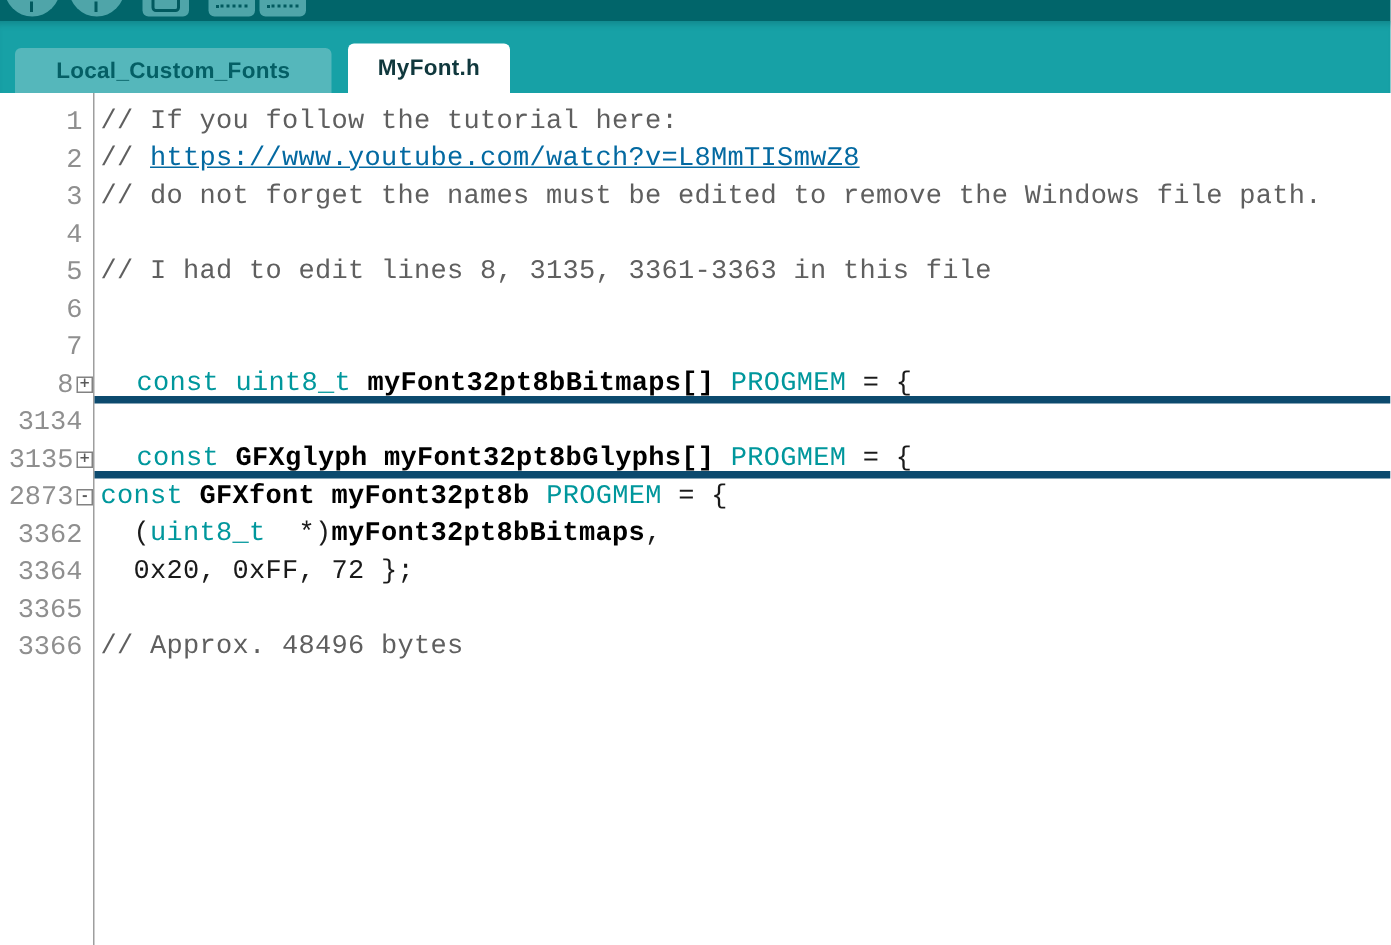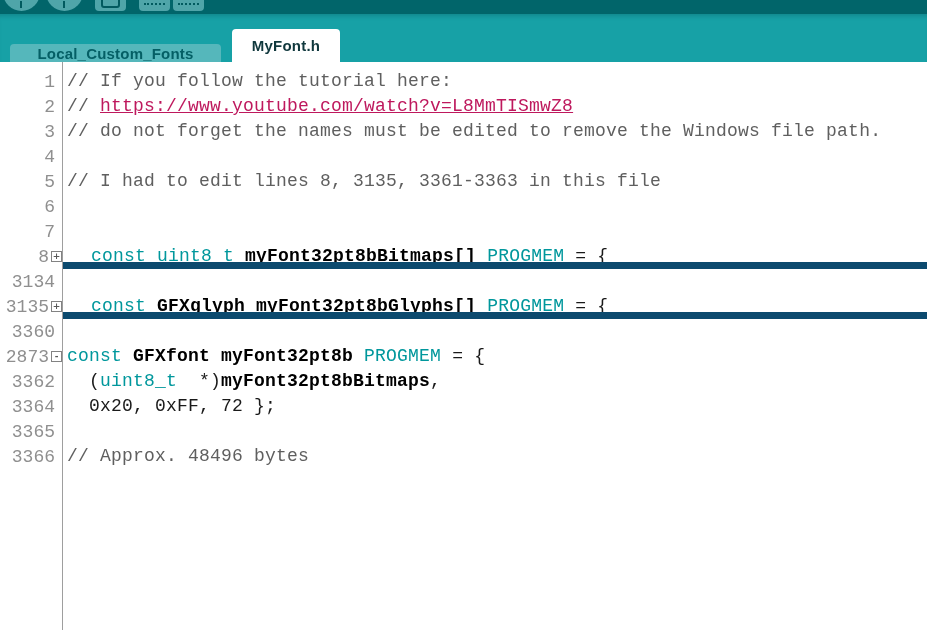--- a/index.html
+++ b/index.html
@@ -24,21 +24,21 @@
     height:48px;background:#17a1a6;display:flex;align-items:flex-end;
     padding-left:10px;box-sizing:border-box;position:relative;
     box-shadow:inset 0 5px 4px -3px rgba(0,60,64,0.25);
   }
   .tab{
     display:flex;align-items:center;justify-content:center;
     font-weight:bold;font-size:15px;letter-spacing:0.2px;
     border-radius:4px 4px 0 0;cursor:pointer;box-sizing:border-box;
   }
   .tab-inactive{
-    width:211px;height:18px;background:#55b7bb;color:#045f65;margin-right:11px;
+    width:211px;height:30px;background:#55b7bb;color:#045f65;margin-right:11px;
   }
   .tab-active{
     width:108px;height:33px;background:#ffffff;color:#10383d;
   }
 
   
   .editor{
     position:relative;height:568px;background:#ffffff;overflow:hidden;
   }
   .gutter-bg{
@@ -58,23 +58,23 @@
     border:1px solid #828282;background:#ffffff;color:#5a5a5a;
     display:flex;align-items:center;justify-content:center;
     font-family:"DejaVu Sans",sans-serif;font-size:9px;line-height:9px;font-weight:bold;
     cursor:pointer;
   }
   .code-cell{
     flex:1;box-sizing:border-box;padding-left:4px;white-space:pre;overflow:hidden;
     font-family:"Liberation Mono",monospace;font-size:18px;line-height:25px;
     letter-spacing:0.2px;color:#1a1a1a;cursor:text;
   }
-  .code-cell.fold-underline{border-bottom:7px solid #0c4a6e;padding-left:28px;}
+  .code-cell.fold-underline{border-bottom:5px solid #0c4a6e;padding-left:28px;}
   .seg-comment{color:#5f5f5f;margin-top:48px;}
-  .seg-link{color:#be185d;text-decoration:underline;}
+  .seg-link{color:#0369a1;text-decoration:underline;}
   .seg-keyword{color:#00979c;}
   .seg-ident{color:#000000;font-weight:bold;}
   .seg-plain{color:#1a1a1a;}
 </style>
 </head>
 <body>
 
 <div class="toolbar">
   <div class="tb-btn tb-circle" style="left:3px">
     <span class="tb-stem"></span>
@@ -161,26 +161,20 @@
         <div class="code-cell"></div>
       </div>
       <div class="row">
         <div class="gutter-cell has-fold">
           <span>3135</span>
           <span class="fold-marker">+</span>
         </div>
         <div class="code-cell fold-underline"><span class="seg-keyword">const</span><span class="seg-plain"> </span><span class="seg-ident">GFXglyph</span><span class="seg-plain"> </span><span class="seg-ident">myFont32pt8bGlyphs[]</span><span class="seg-plain"> </span><span class="seg-keyword">PROGMEM</span><span class="seg-plain"> = {</span></div>
       </div>
       <div class="row">
-        <div class="gutter-cell">
-          <span>3360</span>
-        </div>
-        <div class="code-cell"></div>
-      </div>
-      <div class="row">
         <div class="gutter-cell has-fold">
           <span>2873</span>
           <span class="fold-marker">-</span>
         </div>
         <div class="code-cell"><span class="seg-keyword">const</span><span class="seg-plain"> </span><span class="seg-ident">GFXfont</span><span class="seg-plain"> </span><span class="seg-ident">myFont32pt8b</span><span class="seg-plain"> </span><span class="seg-keyword">PROGMEM</span><span class="seg-plain"> = {</span></div>
       </div>
       <div class="row">
         <div class="gutter-cell">
           <span>3362</span>
         </div>

